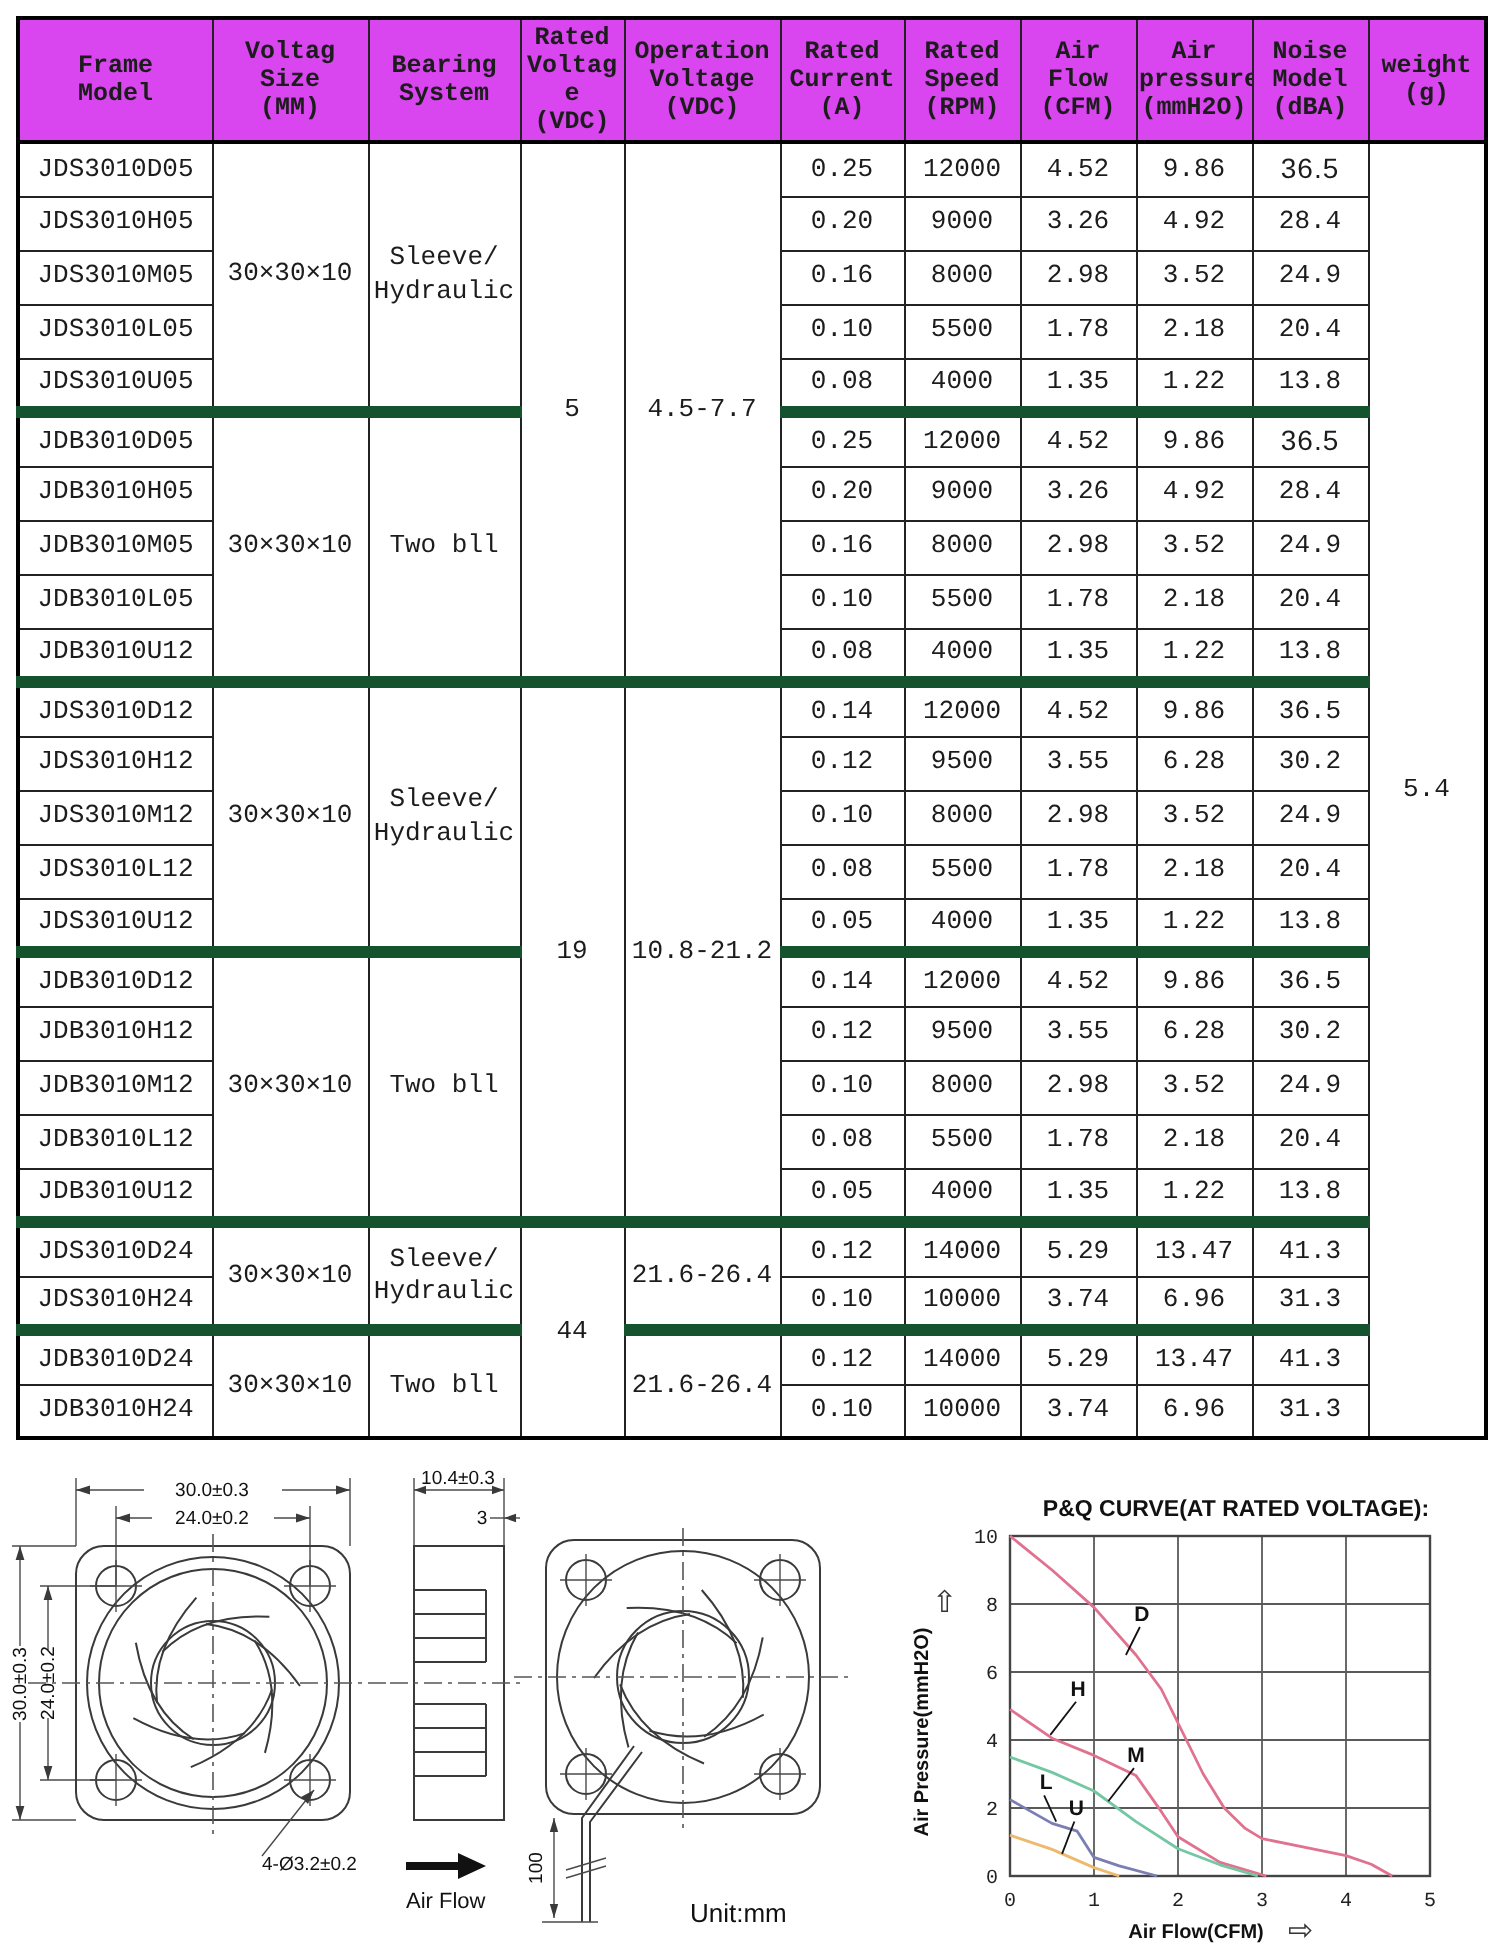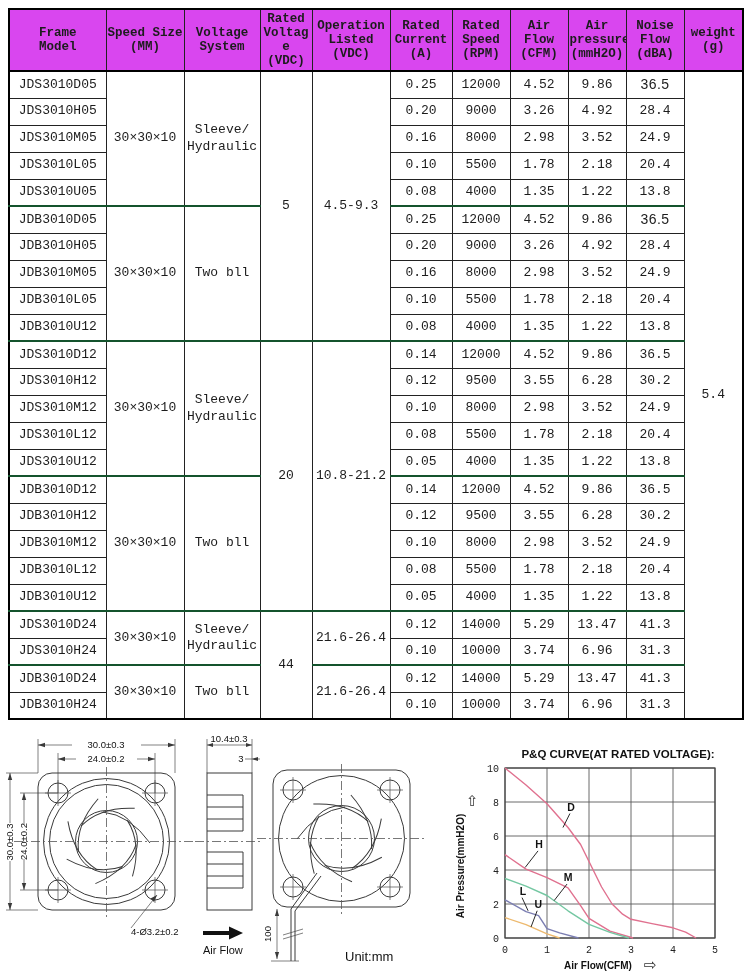--- a/index.html
+++ b/index.html
@@ -18,21 +18,21 @@
     white-space:pre-line;
     font-family:"Liberation Mono","DejaVu Sans Mono",monospace;
     font-size:13px; color:#1c1c1c;
     padding:0 1px; overflow:hidden; line-height:1.25;
   }
   .spec-table thead th{
     background:#d946ef; font-weight:bold; font-size:12.5px;
     height:62px; line-height:1.12; border-bottom:2px solid #000;
   }
   .spec-table td{ height:27px; }
-  .spec-table tr.thick-top td{ border-top:2px solid #14532d; }
+  .spec-table tr.thick-top td{ border-top:6px solid #14532d; }
   .spec-table td.alt-font{ font-family:"Liberation Sans",sans-serif; font-size:14px; letter-spacing:0.5px; }
 
   
   .drawing{ position:absolute; }
   #front-view-svg{ left:0;   top:733px; }
   #side-view-svg { left:195px; top:733px; }
   #rear-view-svg { left:255px; top:733px; }
   .draw-line{ stroke:#3a3a3a; stroke-width:1; fill:none; }
   .thin-line{ stroke:#4a4a4a; stroke-width:0.7; fill:none; }
   .centerline{ stroke:#555; stroke-width:0.8; fill:none; stroke-dasharray:9 3 2 3; }
@@ -64,58 +64,58 @@
     <col style="width:58px">
       <col style="width:58px">
       <col style="width:58px">
     <col style="width:58px">
       <col style="width:59px">
   </colgroup>
   <thead>
     <tr>
         <th>Frame
 Model</th>
-        <th>Speed Size
+        <th>Voltag Size
 (MM)</th>
-        <th>Voltage
+        <th>Bearing
 System</th>
         <th>Rated
 Voltag
 e
 (VDC)</th>
         <th>Operation
-Listed
+Voltage
 (VDC)</th>
         <th>Rated
 Current
 (A)</th>
         <th>Rated
 Speed
 (RPM)</th>
         <th>Air
 Flow
 (CFM)</th>
         <th>Air
 pressure
 (mmH2O)</th>
         <th>Noise
-Flow
+Model
 (dBA)</th>
         <th>weight
 (g)</th>
       </tr>
   </thead>
   <tbody>
       <tr>
         <td>JDS3010D05</td>
         <td rowspan="5">30×30×10</td>
         <td rowspan="5">Sleeve/
 Hydraulic</td>
         <td rowspan="10">5</td>
-        <td rowspan="10">4.5-9.3</td>
+        <td rowspan="10">4.5-7.7</td>
         <td>0.25</td>
         <td>12000</td>
         <td>4.52</td>
         <td>9.86</td>
         <td class="alt-font">36.5</td>
         <td rowspan="24">5.4</td>
       </tr>
       <tr>
         <td>JDS3010H05</td>
         <td>0.20</td>
@@ -188,21 +188,21 @@
         <td>4000</td>
         <td>1.35</td>
         <td>1.22</td>
         <td>13.8</td>
       </tr>
       <tr class="thick-top">
         <td>JDS3010D12</td>
         <td rowspan="5">30×30×10</td>
         <td rowspan="5">Sleeve/
 Hydraulic</td>
-        <td rowspan="10">20</td>
+        <td rowspan="10">19</td>
         <td rowspan="10">10.8-21.2</td>
         <td>0.14</td>
         <td>12000</td>
         <td>4.52</td>
         <td>9.86</td>
         <td>36.5</td>
       </tr>
       <tr>
         <td>JDS3010H12</td>
         <td>0.12</td>

